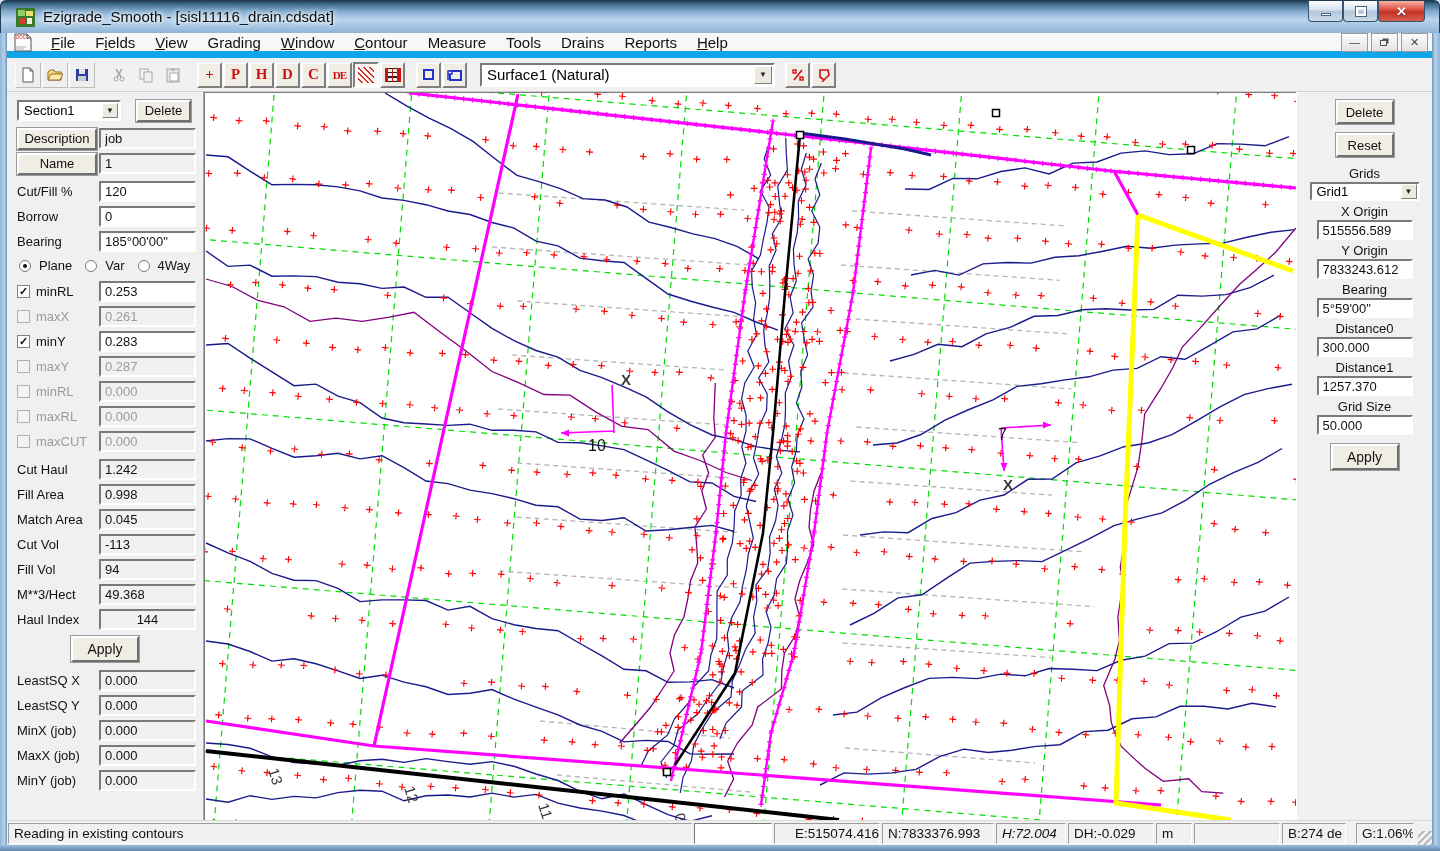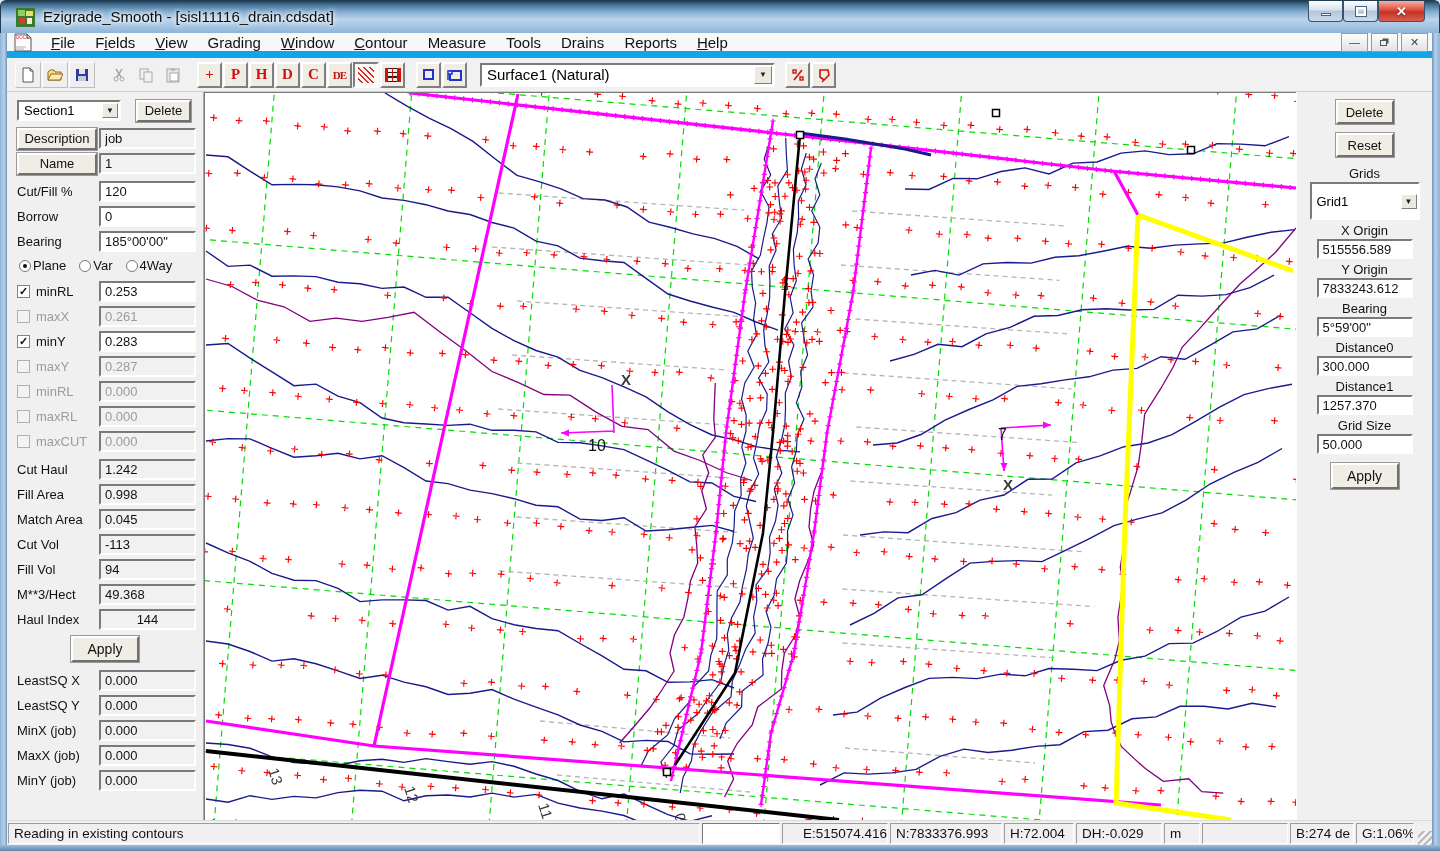--- a/index.html
+++ b/index.html
@@ -82,39 +82,39 @@
   .field.center { text-align:center; }
   .btn3d { background:#f0ede4; border-top:2px solid #ffffff; border-left:2px solid #ffffff;
     border-right:2px solid #6f6f6f; border-bottom:2px solid #6f6f6f; outline:1px solid #9a9a9a;
     font-size:13px; color:#111; height:22px; }
   .lp-del { width:55px; margin-left:auto; margin-right:12px; }
   .lp-labelbtn { width:80px; }
   .combo.sm { height:21px; width:104px; }
   .combo.sm input { font-size:13px; }
   .combo.sm .combo-arrow { width:16px; height:15px; }
   .lp-radios { display:flex; align-items:center; gap:13px; margin:6px 0 8px 12px; }
-  .radio { display:flex; align-items:center; gap:2px; font-size:13px; color:#111;justify-content:flex-end; }
+  .radio { display:flex; align-items:center; gap:8px; font-size:13px; color:#111;justify-content:flex-end; }
   .rdot { width:12px; height:12px; border-radius:50%; border:1px solid #7a7a7a; background:#fff; position:relative; }
   .rdot.sel::after { content:""; position:absolute; left:3px; top:3px; width:4px; height:4px; border-radius:50%; background:#111; }
   .cb { width:13px; height:13px; background:#fff; border:1px solid #828282; font-size:11px; line-height:11px;
     text-align:center; color:#111; margin-right:6px; font-weight:bold; }
   .cb.dis { background:#f3f3f3; border-color:#b0b0b0; }
   .lp-apply-row { display:flex; justify-content:center; margin:6px 0 8px 0; }
   .apply { width:68px; height:26px; font-size:14px; }
   .group-gap { margin-top:7px; }
 
   .rightpanel { position:absolute; left:1296px; top:92px; width:136px; height:728px; background:#f0f0f0;
     border-left:1px solid #ffffff; padding-top:8px; }
   .rp-btnrow { display:flex; justify-content:center; margin-bottom:9px; }
   .rp-btn { width:58px; height:24px; font-size:13px; }
   .rp-label { text-align:center; font-size:13px; color:#111; margin:3px 0 1px 0; }
   .rp-field { display:block; margin:0 auto; width:96px; height:20px; font-size:13px; color:#111; padding:0 4px;
     background:#fff; border-top:2px solid #7a7a7a; border-left:2px solid #7a7a7a;
     border-right:2px solid #fff; border-bottom:2px solid #fff; outline:none; }
-  .combo.rp { width:110px; margin:0 auto; height:38px; }
+  .combo.rp { width:110px; margin:0 auto; height:19px; }
   .combo.rp input { font-size:13px; }
   .combo.rp .combo-arrow { width:16px; height:15px; }
   .rp-apply-row { display:flex; justify-content:center; margin-top:9px; }
 
   
   .canvas-wrap { position:absolute; left:204px; top:92px; width:1092px; height:728px; background:#fff;
     border-top:1px solid #7a7a7a; border-left:1px solid #7a7a7a; }
   .canvas-wrap svg { display:block; }
 
   
@@ -494,21 +494,21 @@
       <button class="btn3d apply">Apply</button>
     </div>
 </div>
 
 <div class="statusbar">
   <div class="sb-cell sb-msg">Reading in existing contours</div>
   <input class="sb-input" value="" style="">
   <div id="sb-cells" style="display:flex;">
       <div class="sb-cell" style="width: 106px; padding-left: 20px;">E:515074.416</div>
       <div class="sb-cell" style="width: 112px;">N:7833376.993</div>
-      <div class="sb-cell" style="width: 70px;">H:72.004</div>
+      <div class="sb-cell" style="width: 70px; font-style: italic;">H:72.004</div>
       <div class="sb-cell" style="width: 86px;">DH:-0.029</div>
       <div class="sb-cell" style="width: 36px;">m</div>
       <div class="sb-cell" style="width: 86px;"></div>
       <div class="sb-cell" style="width: 64px;">B:274 de</div>
-      <div class="sb-cell" style="width: 58px;">G:1.06%</div>
+      <div class="sb-cell" style="width: 58px; margin-left: 8px;">G:1.06%</div>
     </div>
   <div class="sb-grip"></div>
 </div>
 
 </body></html>

